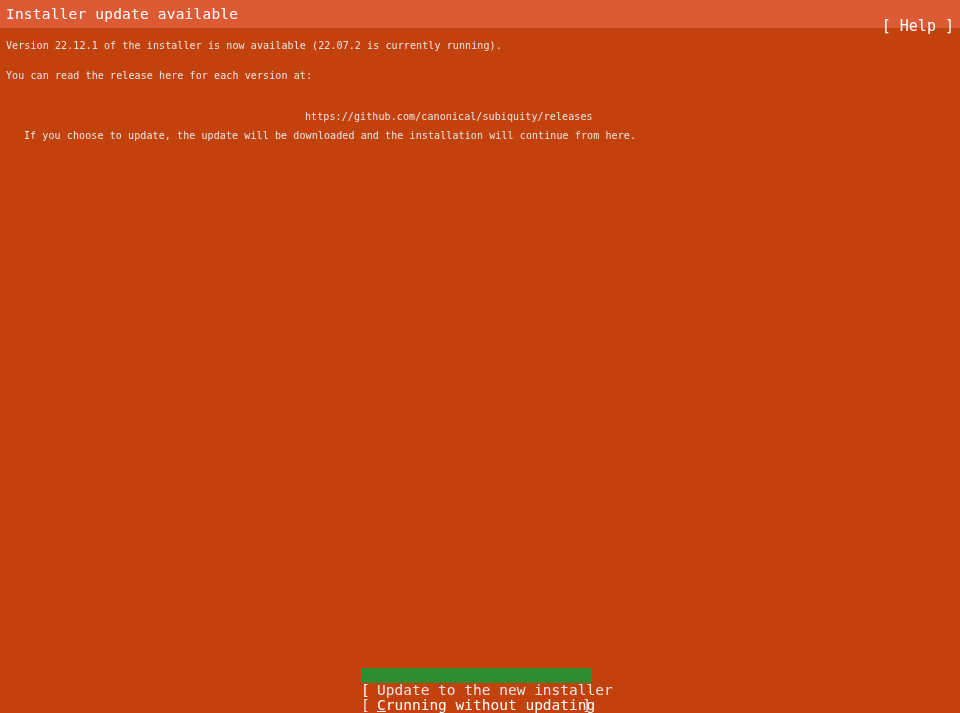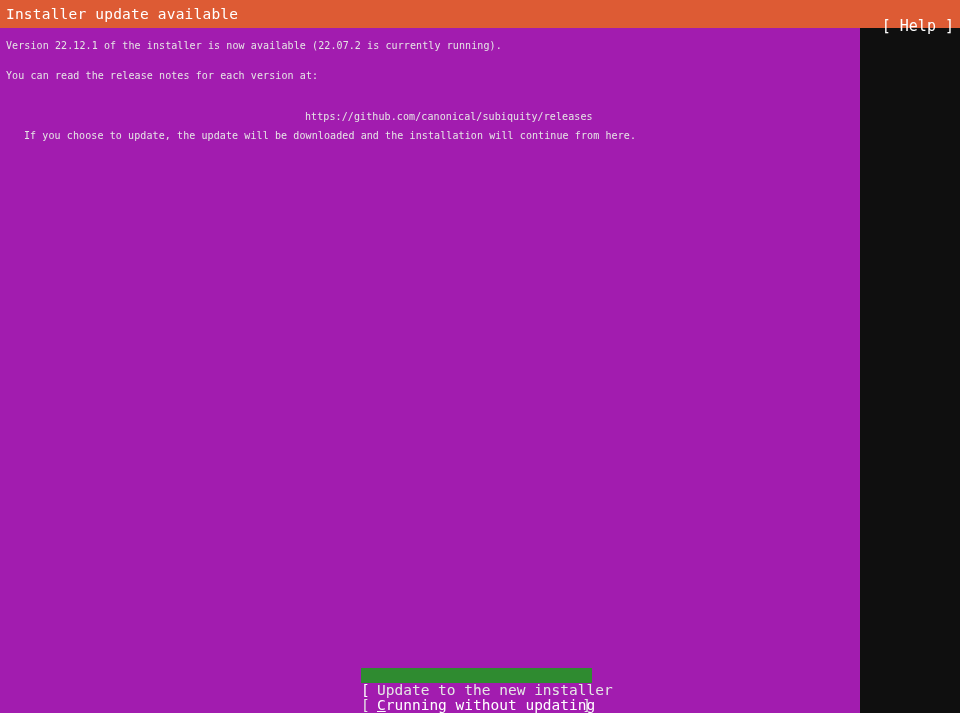--- a/index.html
+++ b/index.html
@@ -12,23 +12,23 @@
     height: 713px;
     overflow: hidden;
     font-family: "DejaVu Sans Mono", "Liberation Mono", monospace;
     font-size: 14.5px;
     line-height: 15px;
     color: #e8e8e8;
     -webkit-font-smoothing: none;
   }
   #screen {
     position: relative;
-    width: 860px;
+    width: 960px;
     height: 713px;
-    background: #a21caf;
+    background: #c2410c;
   }
 
   
   #header {
     position: absolute;
     top: 0; left: 0;
     width: 960px;
     height: 28px;
     background: #dd5b34;
     display: flex;
@@ -104,21 +104,21 @@
 
 <div id="screen">
 
   <div id="header">
     <span class="title">Installer update available</span>
     <span class="help">[ Help ]</span>
   </div>
 
   <div id="body">
     <div class="line l1">Version 22.12.1 of the installer is now available (22.07.2 is currently running).</div>
-    <div class="line l2">You can read the release notes for each version at:</div>
+    <div class="line l2">You can read the release here for each version at:</div>
     <div class="line l3">https://github.com/canonical/subiquity/releases</div>
     <div class="line l4">If you choose to update, the update will be downloaded and the installation will continue from here.</div>
   </div>
 
   <div id="buttons">
 
     <div class="btn">
       <span class="brk-l">[</span>
       <span class="lbl"><span>Update to the new installer</span></span>
       <span class="brk-r">]</span>

